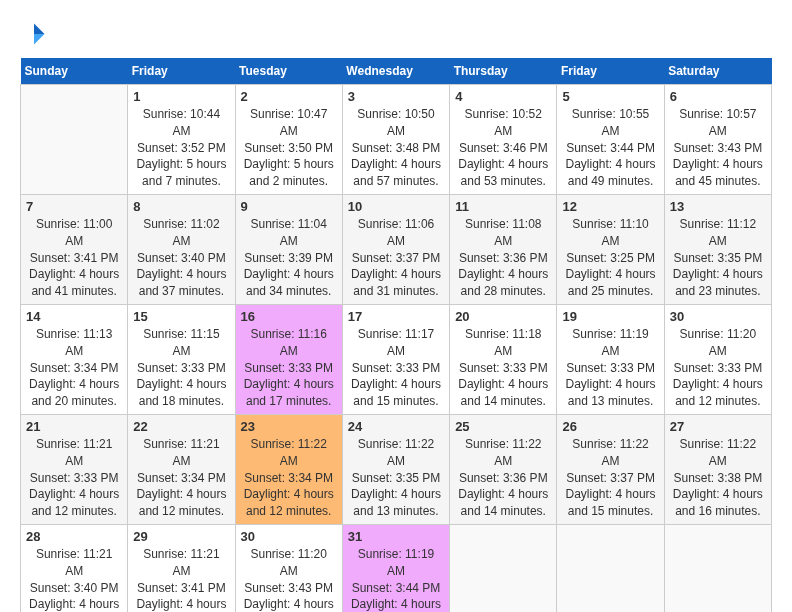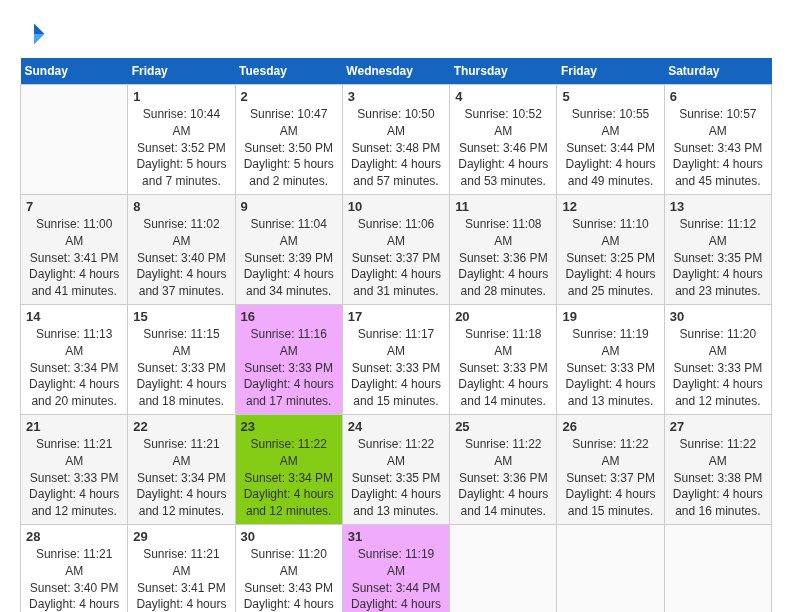--- a/index.html
+++ b/index.html
@@ -279,21 +279,21 @@
 Daylight: 4 hours
 and 12 minutes.</div>
         </td>
         <td style="background-color: rgb(245, 245, 245);">
           <span class="day-number">22</span>
           <div class="cell-info" style="white-space: pre-line;">Sunrise: 11:21 AM
 Sunset: 3:34 PM
 Daylight: 4 hours
 and 12 minutes.</div>
         </td>
-        <td style="background-color: #84cc16;">
+        <td style="background-color: #fdba74;">
           <span class="day-number">23</span>
           <div class="cell-info" style="white-space: pre-line;">Sunrise: 11:22 AM
 Sunset: 3:34 PM
 Daylight: 4 hours
 and 12 minutes.</div>
         </td>
         <td style="background-color: rgb(245, 245, 245);">
           <span class="day-number">24</span>
           <div class="cell-info" style="white-space: pre-line;">Sunrise: 11:22 AM
 Sunset: 3:35 PM

